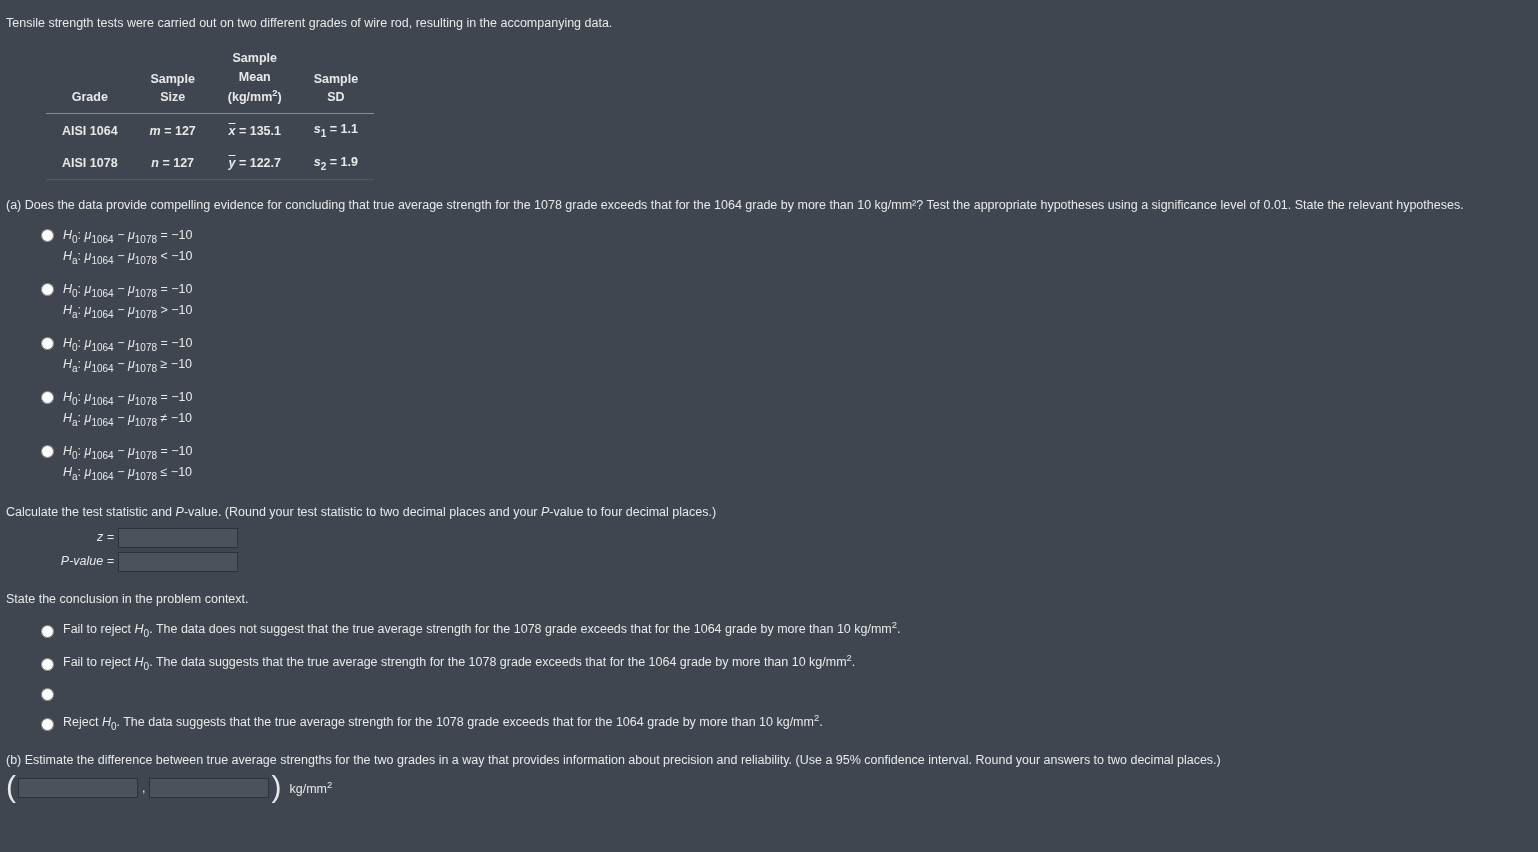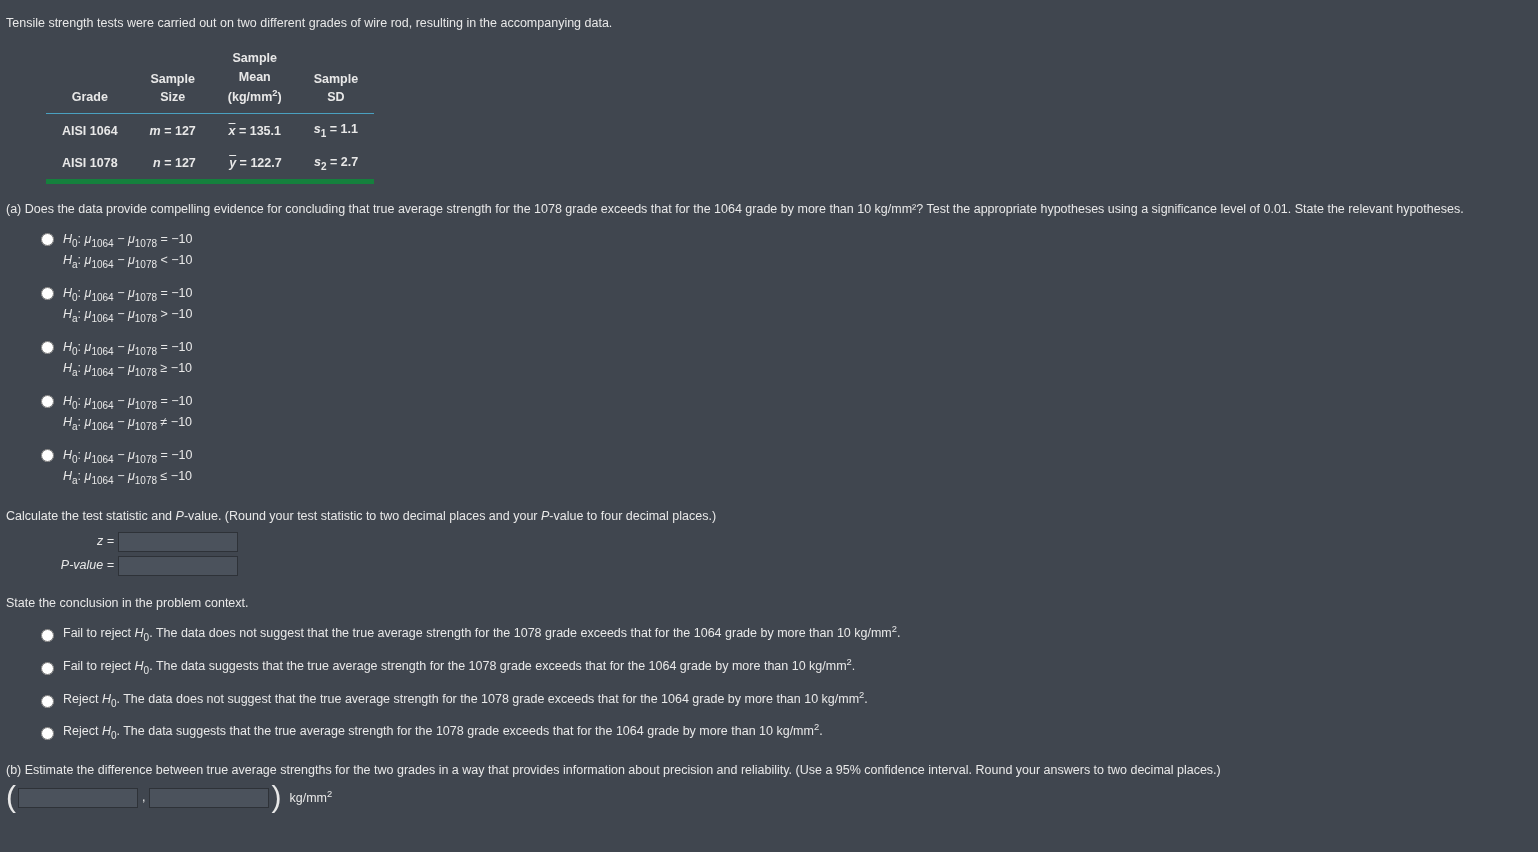--- a/index.html
+++ b/index.html
@@ -21,22 +21,21 @@
     padding: 6px 16px;
     text-align: center;
     vertical-align: bottom;
     font-weight: bold;
   }
   table.data thead th {
     font-weight: bold;
     border-bottom: 1px solid #4aa0c0;
   }
   table.data tbody tr:last-child td {
-    border-bottom: 5px solid #15803d;
-    text-align: right;
+    border-bottom: 1px solid #15803d;
   }
   table.data tbody td:first-child { text-align: left; }
   .bar { text-decoration: overline; font-style: italic; }
   sup { font-size: 0.75em; }
   sub { font-size: 0.8em; }
   .ivar { font-style: italic; }
   .option-group { margin: 4px 0 8px 30px; }
   .option-group .opt {
     display: flex;
     align-items: flex-start;
@@ -91,21 +90,21 @@
     <tr>
       <td>AISI 1064</td>
       <td><span class="ivar">m</span> = <span>127</span></td>
       <td><span class="bar">x</span> = <span>135.1</span></td>
       <td><span class="ivar">s</span><sub>1</sub> = <span>1.1</span></td>
     </tr>
     <tr>
       <td>AISI 1078</td>
       <td><span class="ivar">n</span> = <span>127</span></td>
       <td><span class="bar">y</span> = <span>122.7</span></td>
-      <td><span class="ivar">s</span><sub>2</sub> = <span>2.7</span></td>
+      <td><span class="ivar">s</span><sub>2</sub> = <span>1.9</span></td>
     </tr>
   </tbody>
 </table>
 
 <p>(a) Does the data provide compelling evidence for concluding that true average strength for the 1078 grade exceeds that for the 1064 grade by more than 10 kg/mm²? Test the appropriate hypotheses using a significance level of 0.01. State the relevant hypotheses.</p>
 
 <div class="option-group">
   <label class="opt">
     <input type="radio" name="hyp" style="">
     <span>
@@ -160,21 +159,20 @@
   <label class="opt">
     <input type="radio" name="concl" style="">
     <span>Fail to reject <span class="ivar">H</span><sub>0</sub>. The data does not suggest that the true average strength for the 1078 grade exceeds that for the 1064 grade by more than 10 kg/mm<sup>2</sup>.</span>
   </label>
   <label class="opt">
     <input type="radio" name="concl" style="">
     <span>Fail to reject <span class="ivar">H</span><sub>0</sub>. The data suggests that the true average strength for the 1078 grade exceeds that for the 1064 grade by more than 10 kg/mm<sup>2</sup>.</span>
   </label>
   <label class="opt">
     <input type="radio" name="concl" style="">
-    <span>Reject <span class="ivar">H</span><sub>0</sub>. The data does not suggest that the true average strength for the 1078 grade exceeds that for the 1064 grade by more than 10 kg/mm<sup>2</sup>.</span>
   </label>
   <label class="opt">
     <input type="radio" name="concl" style="">
     <span>Reject <span class="ivar">H</span><sub>0</sub>. The data suggests that the true average strength for the 1078 grade exceeds that for the 1064 grade by more than 10 kg/mm<sup>2</sup>.</span>
   </label>
 </div>
 
 <p>(b) Estimate the difference between true average strengths for the two grades in a way that provides information about precision and reliability. (Use a 95% confidence interval. Round your answers to two decimal places.)</p>
 <div class="ci-line">
   <span class="paren">(</span>

